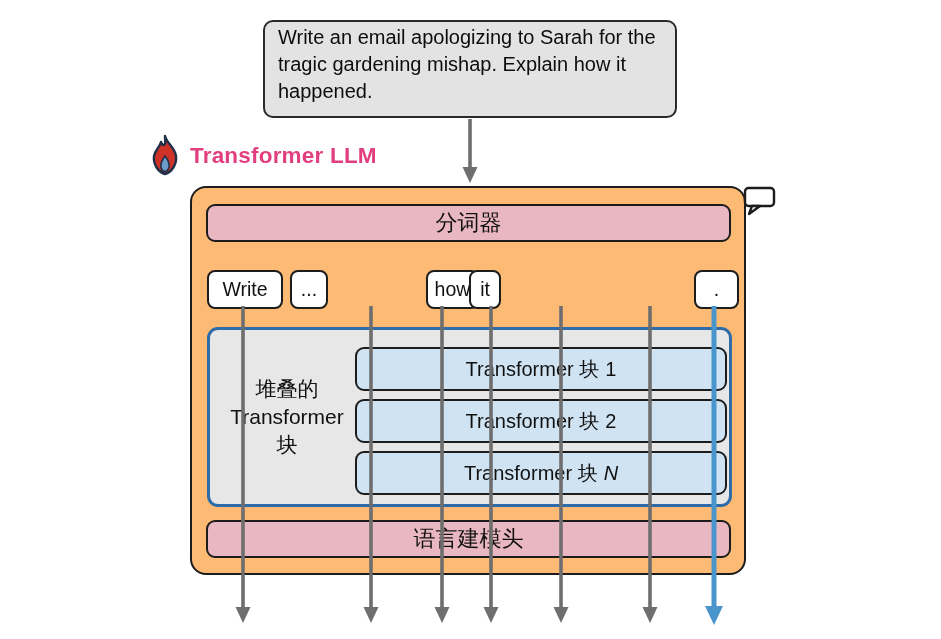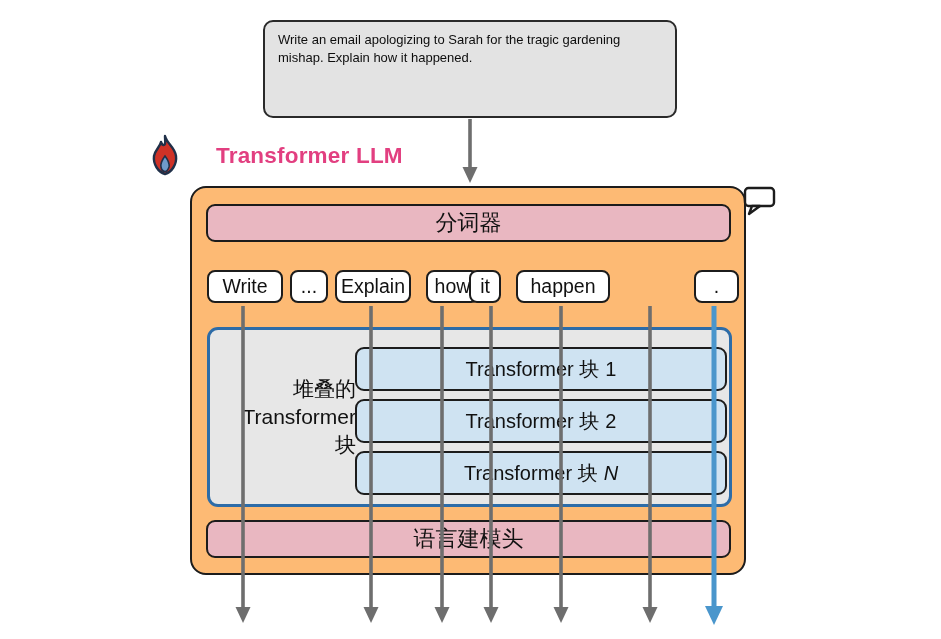--- a/index.html
+++ b/index.html
@@ -5,65 +5,65 @@
   html,body { margin:0; padding:0; background:#ffffff; }
   .canvas {
     position:relative; width:941px; height:639px; background:#ffffff;
     font-family:"Liberation Sans","DejaVu Sans",sans-serif; overflow:hidden;
   }
 
   
   .prompt-box {
     position:absolute; left:263px; top:20px; width:414px; height:98px;
     box-sizing:border-box; background:#e3e3e3; border:2.5px solid #2a2a2a;
-    border-radius:10px; padding:9px 13px; font-size:13px; line-height:1.35;
+    border-radius:10px; padding:2px 13px; font-size:20px; line-height:1.35;
     color:#0d0d0d;
   }
 
   
   .llm-title { position:absolute; left:147px; top:134px; display:flex; align-items:center; gap:7px; }
-  .llm-title .label { color:#e23f80; font-size:22.5px; font-weight:bold; letter-spacing:0.2px;margin-left:26px; }
+  .llm-title .label { color:#e23f80; font-size:22.5px; font-weight:bold; letter-spacing:0.2px; }
 
   
   .model-container {
     position:absolute; left:190px; top:186px; width:556px; height:389px;
     box-sizing:border-box; background:#fdba74; border:2.5px solid #1c1c1c;
     border-radius:16px;
   }
 
   .bar {
     position:absolute; left:14px; width:525px; height:38px; box-sizing:border-box;
     background:#e9b7c1; border:2px solid #1c1c1c; border-radius:9px;
     display:flex; align-items:center; justify-content:center;
     font-size:22px; color:#111;
   }
   .bar.tokenizer { top:16px; }
   .bar.lm-head  { top:332px; }
 
   
   .token {
-    position:absolute; top:82px; height:33px; box-sizing:border-box;
+    position:absolute; top:82px; height:39px; box-sizing:border-box;
     background:#ffffff; border:2px solid #1c1c1c; border-radius:8px;
     display:flex; align-items:center; justify-content:center;
     font-size:19.5px; color:#111;
   }
   .t0{left:15px;width:76px}  .t1{left:98px;width:38px}
   .t2{left:143px;width:76px} .t3{left:234px;width:53px}
   .t4{left:277px;width:32px} .t5{left:324px;width:94px}
   .t6{left:425px;width:70px} .t7{left:502px;width:45px}
 
   
   .stack {
     position:absolute; left:15px; top:139px; width:525px; height:180px;
     box-sizing:border-box; background:#e7e7e7; border:3.5px solid #2d6ca8;
     border-radius:11px;
   }
   .stack-label {
     position:absolute; left:8px; top:0; width:138px; height:100%;
-    display:flex; flex-direction:column; justify-content:center; align-items:flex-end;
+    display:flex; flex-direction:column; justify-content:center; align-items:center;
     font-size:21px; color:#111; line-height:1.32; text-align:center;
   }
   .block {
     position:absolute; left:145px; width:372px; height:44px; box-sizing:border-box;
     background:#cfe3f2; border:2px solid #1c1c1c; border-radius:9px;
     display:flex; align-items:center; justify-content:center; gap:6px;
     font-size:20px; color:#111;
   }
   .b0{top:17px} .b1{top:69px} .b2{top:121px}
   .italic { font-style:italic; }
@@ -92,24 +92,22 @@
   </div>
 
   <div class="model-container">
 
     <div class="bar tokenizer">
       <span>分词器</span>
     </div>
 
     <div class="token t0">Write</div>
     <div class="token t1">...</div>
-    <div class="token t2">Explain</div>
     <div class="token t3">how</div>
     <div class="token t4">it</div>
-    <div class="token t5">happen</div>
     <div class="token t7">.</div>
 
     <div class="stack">
       <div class="stack-label">
         <span>堆叠的</span>
         <span>Transformer</span>
         <span>块</span>
       </div>
       <div class="block b0">
         <span>Transformer 块</span>

